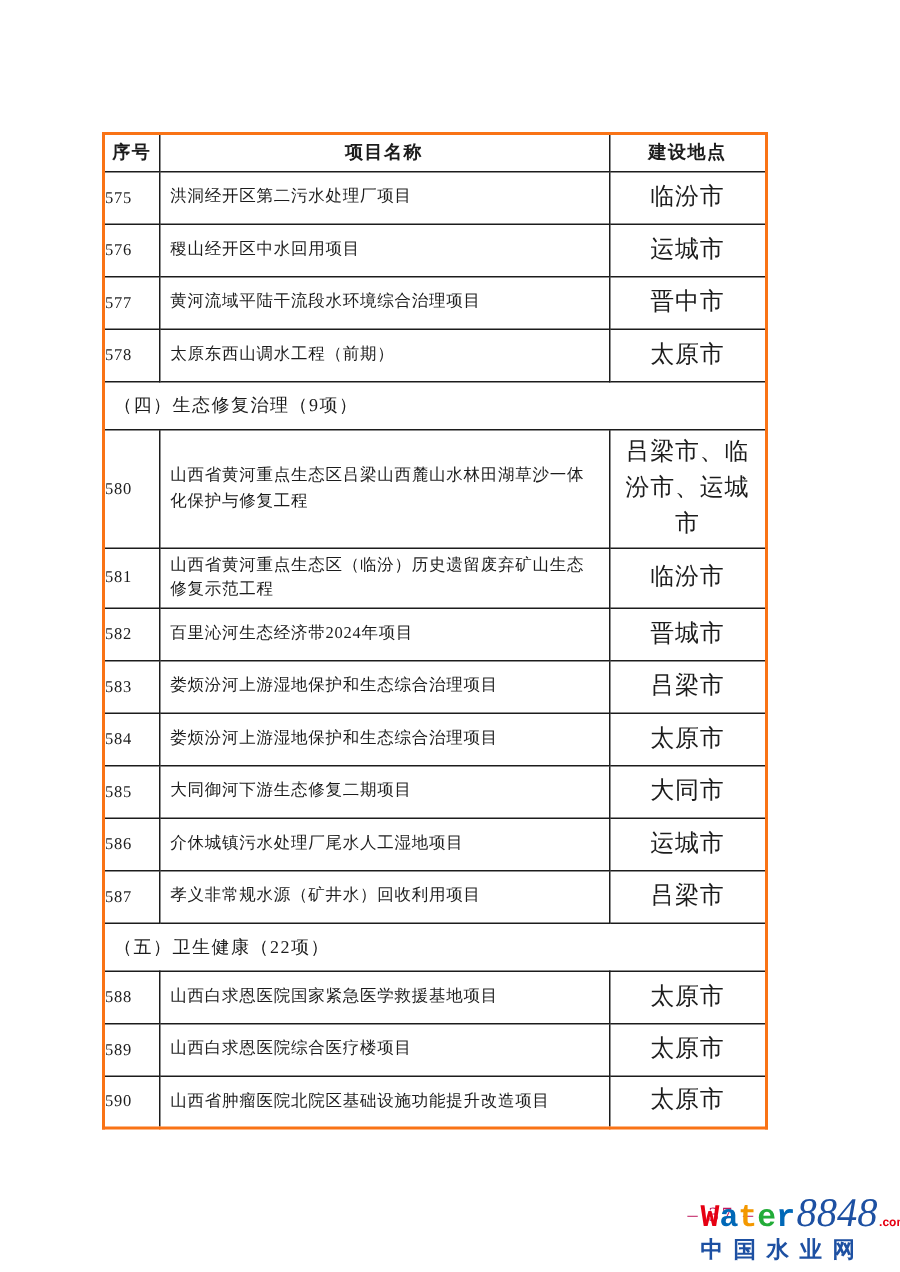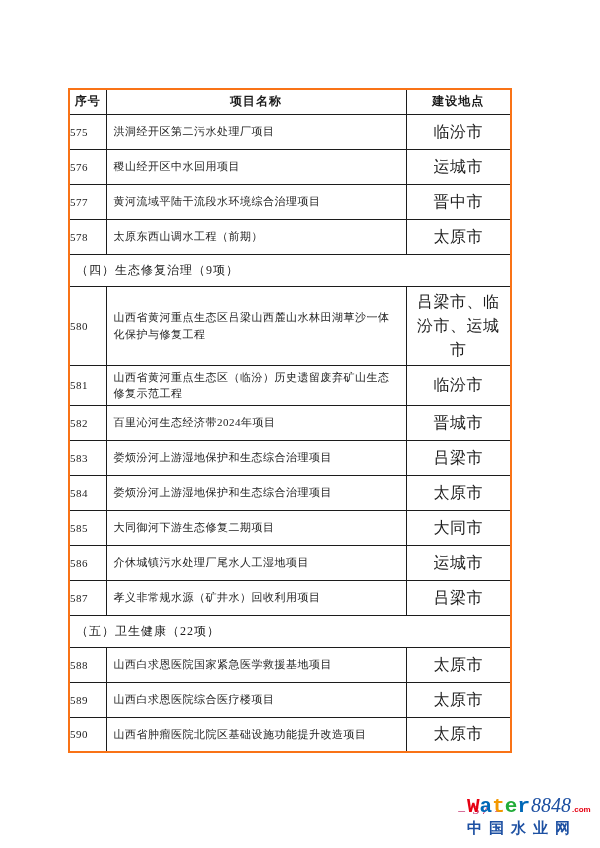--- a/index.html
+++ b/index.html
@@ -95,21 +95,21 @@
   }
   .logo-wordmark {
     font-family: Liberation Mono, monospace;
     font-weight: bold;
     font-size: 21px;
     letter-spacing: 0px;
   }
   .logo-number {
     font-family: "Liberation Serif", serif;
     font-style: italic;
-    font-size: 20px;
+    font-size: 27px;
     margin-left: 1px;
   }
   .logo-tld {
     font-family: "Liberation Sans", sans-serif;
     font-weight: bold;
     font-size: 8px;
     margin-left: 1px;
   }
   .logo-subtitle {
     font-family: "Liberation Sans", sans-serif;

